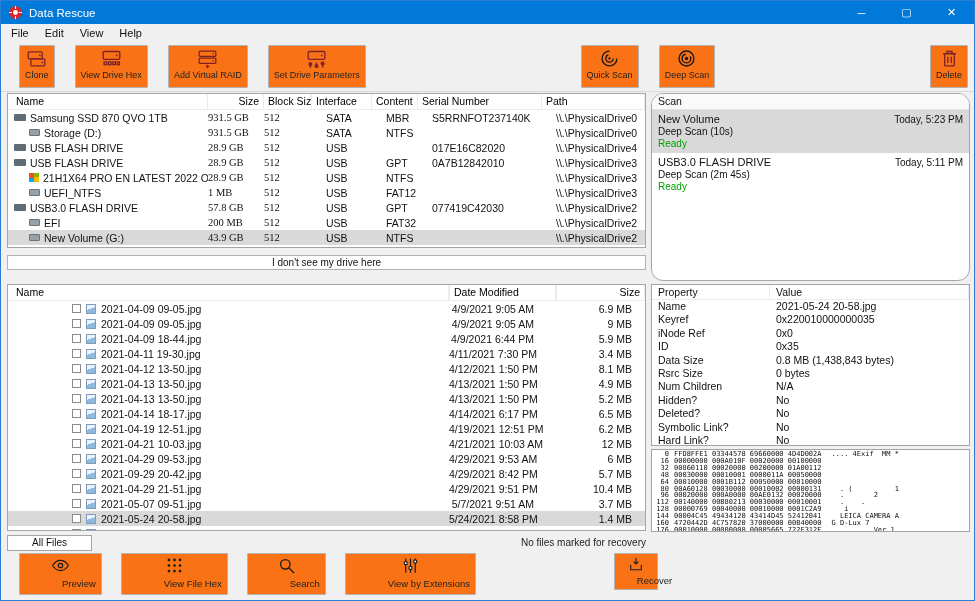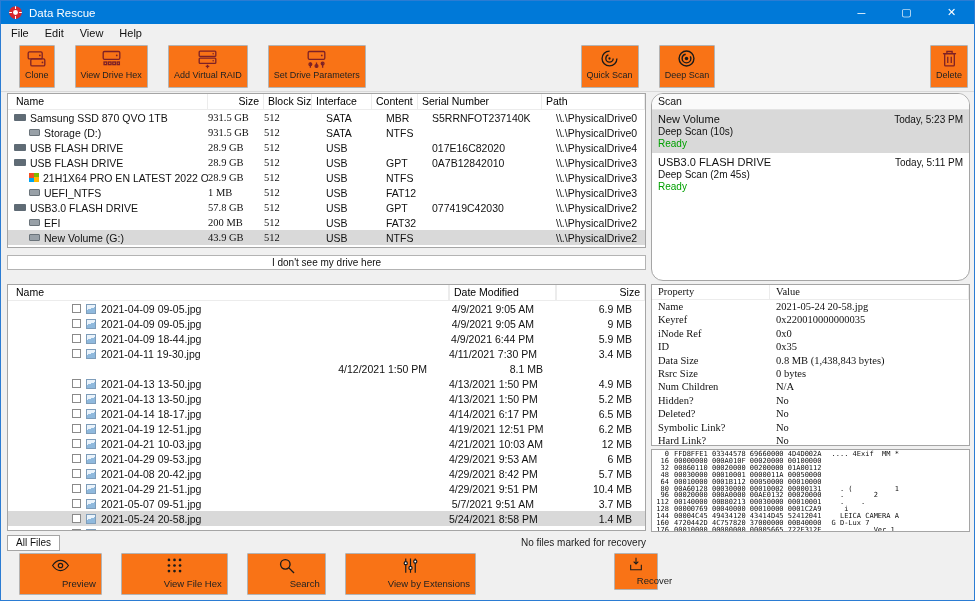--- a/index.html
+++ b/index.html
@@ -33,21 +33,21 @@
   .tb-icon svg { width:21px; height:21px; }
   .tb-label { margin-top:1px; white-space:nowrap; }
   .tb-spacer { flex:1; }
   
   .panel { position:absolute; background:#fff; border:1px solid #a5a5a5; overflow:hidden; }
   #drive-panel { left:6px; top:92px; width:639px; height:155px; }
   #scan-panel  { left:650px; top:92px; width:319px; height:188px;border-radius:12px; }
   #nodrive-btn { position:absolute; left:6px; top:254px; width:639px; height:15px;
                  background:#fff; border:1px solid #b3b3b3; font-size:10px; line-height:13px; text-align:center; }
   #file-panel  { left:6px; top:283px; width:639px; height:247px; }
-  #prop-panel  { left:650px; top:283px; width:319px; height:162px;font-family:Liberation Serif, serif; }
+  #prop-panel  { left:650px; top:283px; width:319px; height:162px; }
   #hex-panel   { left:650px; top:448px; width:319px; height:83px;
                  font-family:"DejaVu Sans Mono", monospace; font-size:7px; line-height:6.9px; padding-top:1px; }
   
   .dg { display:grid; grid-template-columns:200px 56px 48px 60px 46px 124px 1fr; align-items:center; }
   .hdr { height:16px; font-size:10.5px; border-bottom:1px solid #ececec; color:#000; }
   .hdr > div { height:100%; line-height:15px; border-right:1px solid #ececec; padding:0 4px; white-space:nowrap; overflow:hidden; }
   .hdr .h-name { padding-left:8px; }
   .row { height:15px; font-size:10.5px; white-space:nowrap; }
   .row > div { overflow:hidden; }
   .col-r { text-align:right; }
@@ -87,21 +87,21 @@
   .prop-hdr { height:15px; font-size:10.5px; border-bottom:1px solid #ececec; }
   .prop-hdr > div { line-height:14px; padding-left:6px; border-right:1px solid #ececec; height:100%; }
   .prop-row { height:13.4px; font-size:10.5px; line-height:13.4px; white-space:nowrap; }
   .prop-row > div { padding-left:6px; overflow:hidden; }
   
   .hex-line { display:flex; white-space:pre; }
   .hx-o { width:17px; text-align:right; flex:0 0 auto; }
   .hx-h { margin-left:5px; flex:0 0 auto; }
   .hx-a { margin-left:10px; }
   
-  #allfiles-tab { position:absolute; left:6px; top:534px; height:16px; padding:0 8px; background:#fff;
+  #allfiles-tab { position:absolute; left:6px; top:534px; height:16px; padding:0 24px; background:#fff;
                   border:1px solid #a5a5a5; font-size:10px; line-height:14px; }
   #status-text { position:absolute; left:300px; top:536px; width:345px; text-align:right; font-size:10px; color:#222; }
   #bottom-buttons { position:absolute; left:6px; top:552px; display:flex; gap:7px; align-items:flex-start; }
   .bb-btn { height:42px; }
   .bb-icon svg { width:19px; height:19px; }
   .bb-label { margin-top:1px; font-size:9.5px; white-space:nowrap;padding-left:37px; }
   #recover-btn { position:absolute; left:601px; top:552px; width:44px; height:37px; }
   #recover-btn svg { width:16px; height:16px; }
 </style>
 </head>
@@ -406,20 +406,25 @@
     <div class="fg row file-row">
       <div class="f-name">
         <span class="cbx"></span>
         <span class="fglyph"></span>
         <span>2021-04-11 19-30.jpg</span>
       </div>
       <div class="f-date">4/11/2021 7:30 PM</div>
       <div class="f-size">3.4 MB</div>
     </div>
     <div class="fg row file-row">
+      <div class="f-name">
+        <span class="cbx"></span>
+        <span class="fglyph"></span>
+        <span>2021-04-12 13-50.jpg</span>
+      </div>
       <div class="f-date">4/12/2021 1:50 PM</div>
       <div class="f-size">8.1 MB</div>
     </div>
     <div class="fg row file-row">
       <div class="f-name">
         <span class="cbx"></span>
         <span class="fglyph"></span>
         <span>2021-04-13 13-50.jpg</span>
       </div>
       <div class="f-date">4/13/2021 1:50 PM</div>
@@ -467,21 +472,21 @@
         <span class="fglyph"></span>
         <span>2021-04-29 09-53.jpg</span>
       </div>
       <div class="f-date">4/29/2021 9:53 AM</div>
       <div class="f-size">6 MB</div>
     </div>
     <div class="fg row file-row">
       <div class="f-name">
         <span class="cbx"></span>
         <span class="fglyph"></span>
-        <span>2021-04-08 20-42.jpg</span>
+        <span>2021-09-29 20-42.jpg</span>
       </div>
       <div class="f-date">4/29/2021 8:42 PM</div>
       <div class="f-size">5.7 MB</div>
     </div>
     <div class="fg row file-row">
       <div class="f-name">
         <span class="cbx"></span>
         <span class="fglyph"></span>
         <span>2021-04-29 21-51.jpg</span>
       </div>

